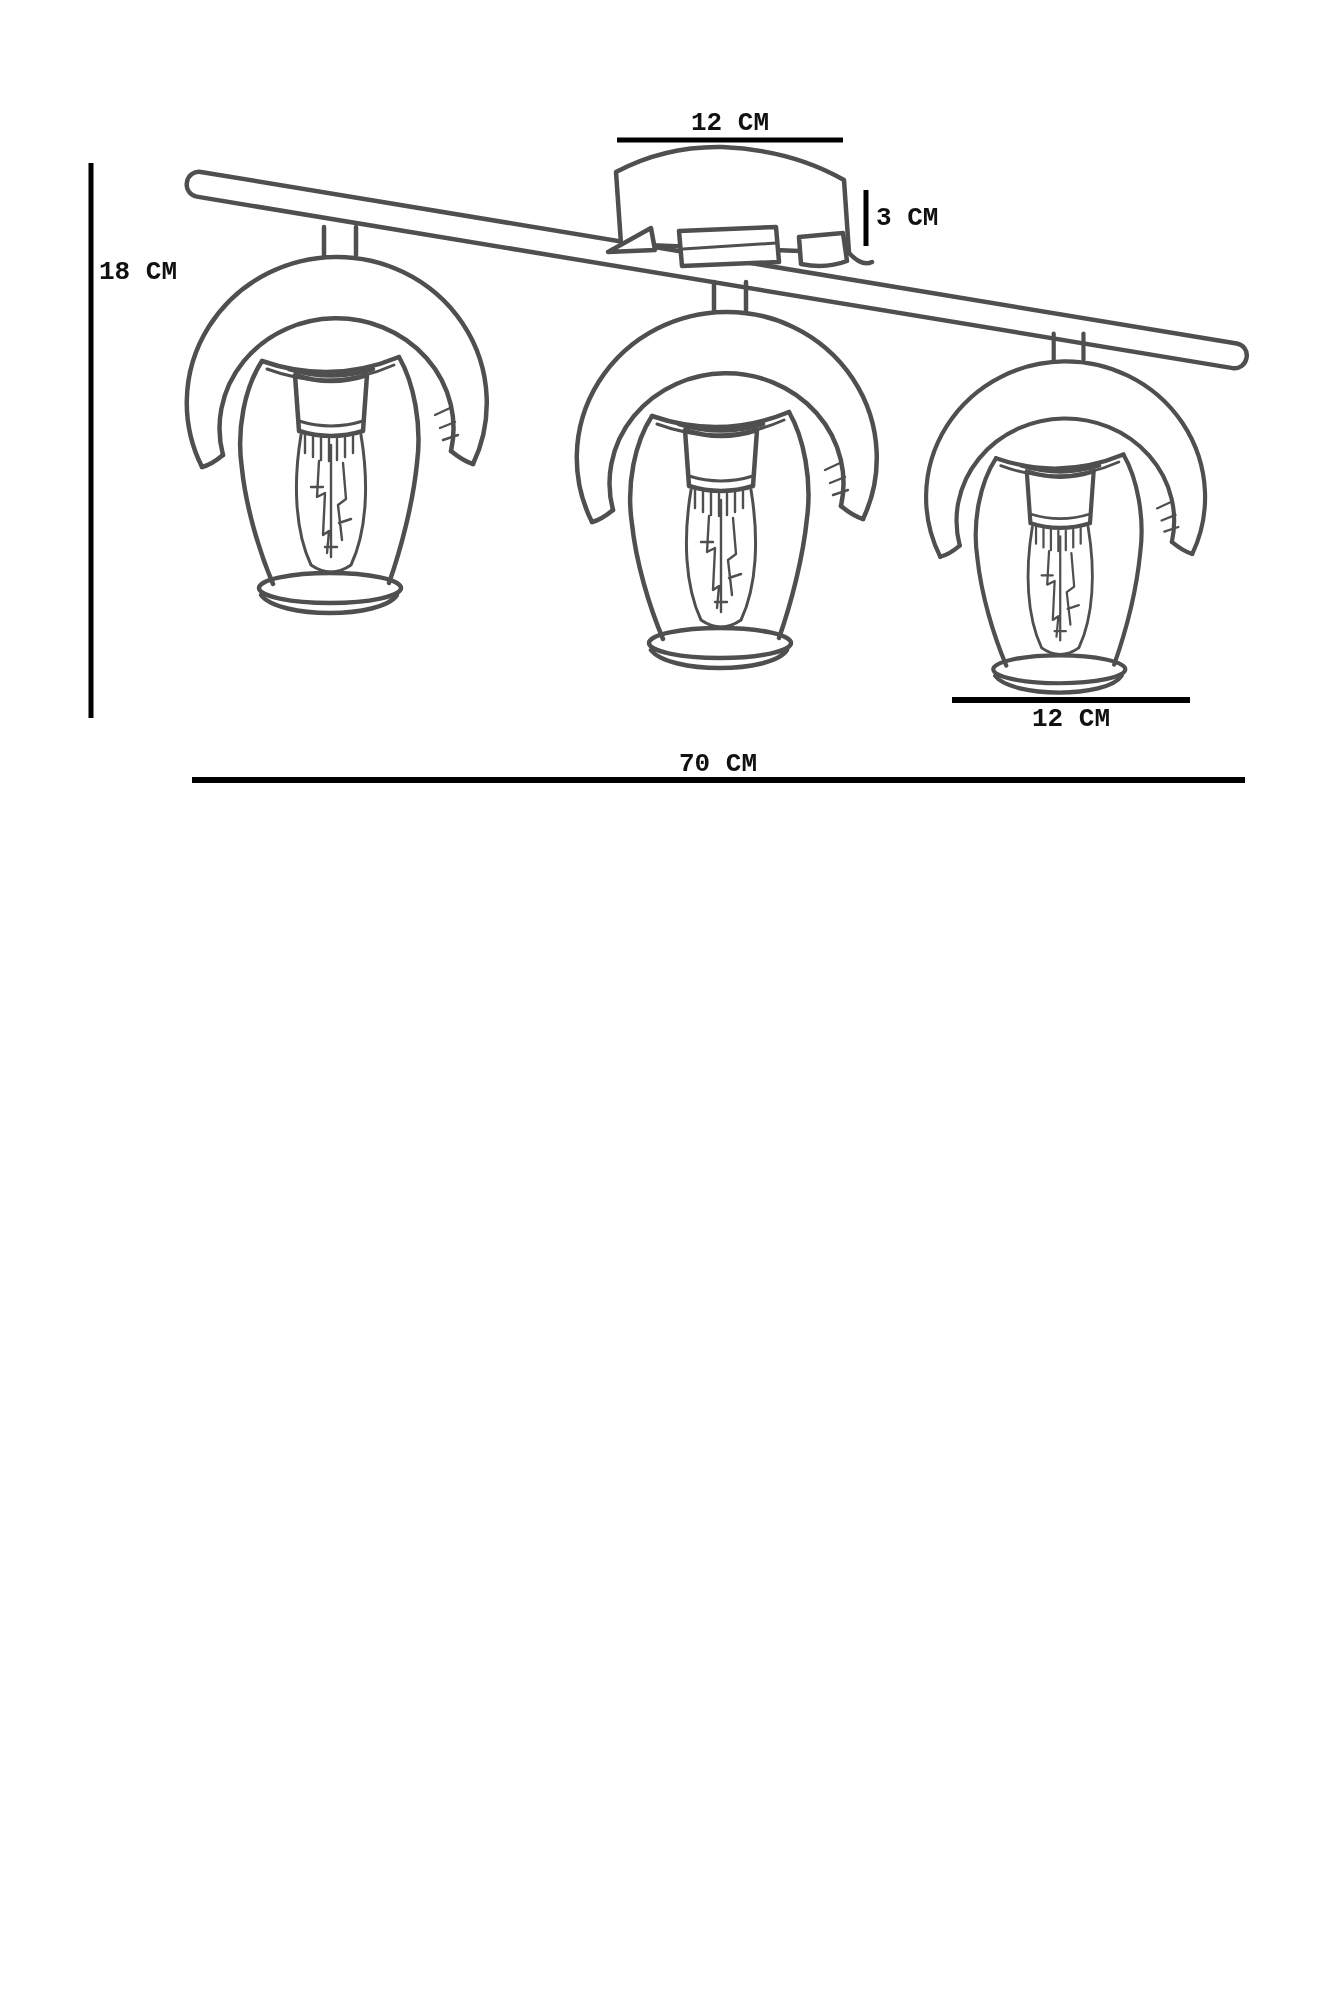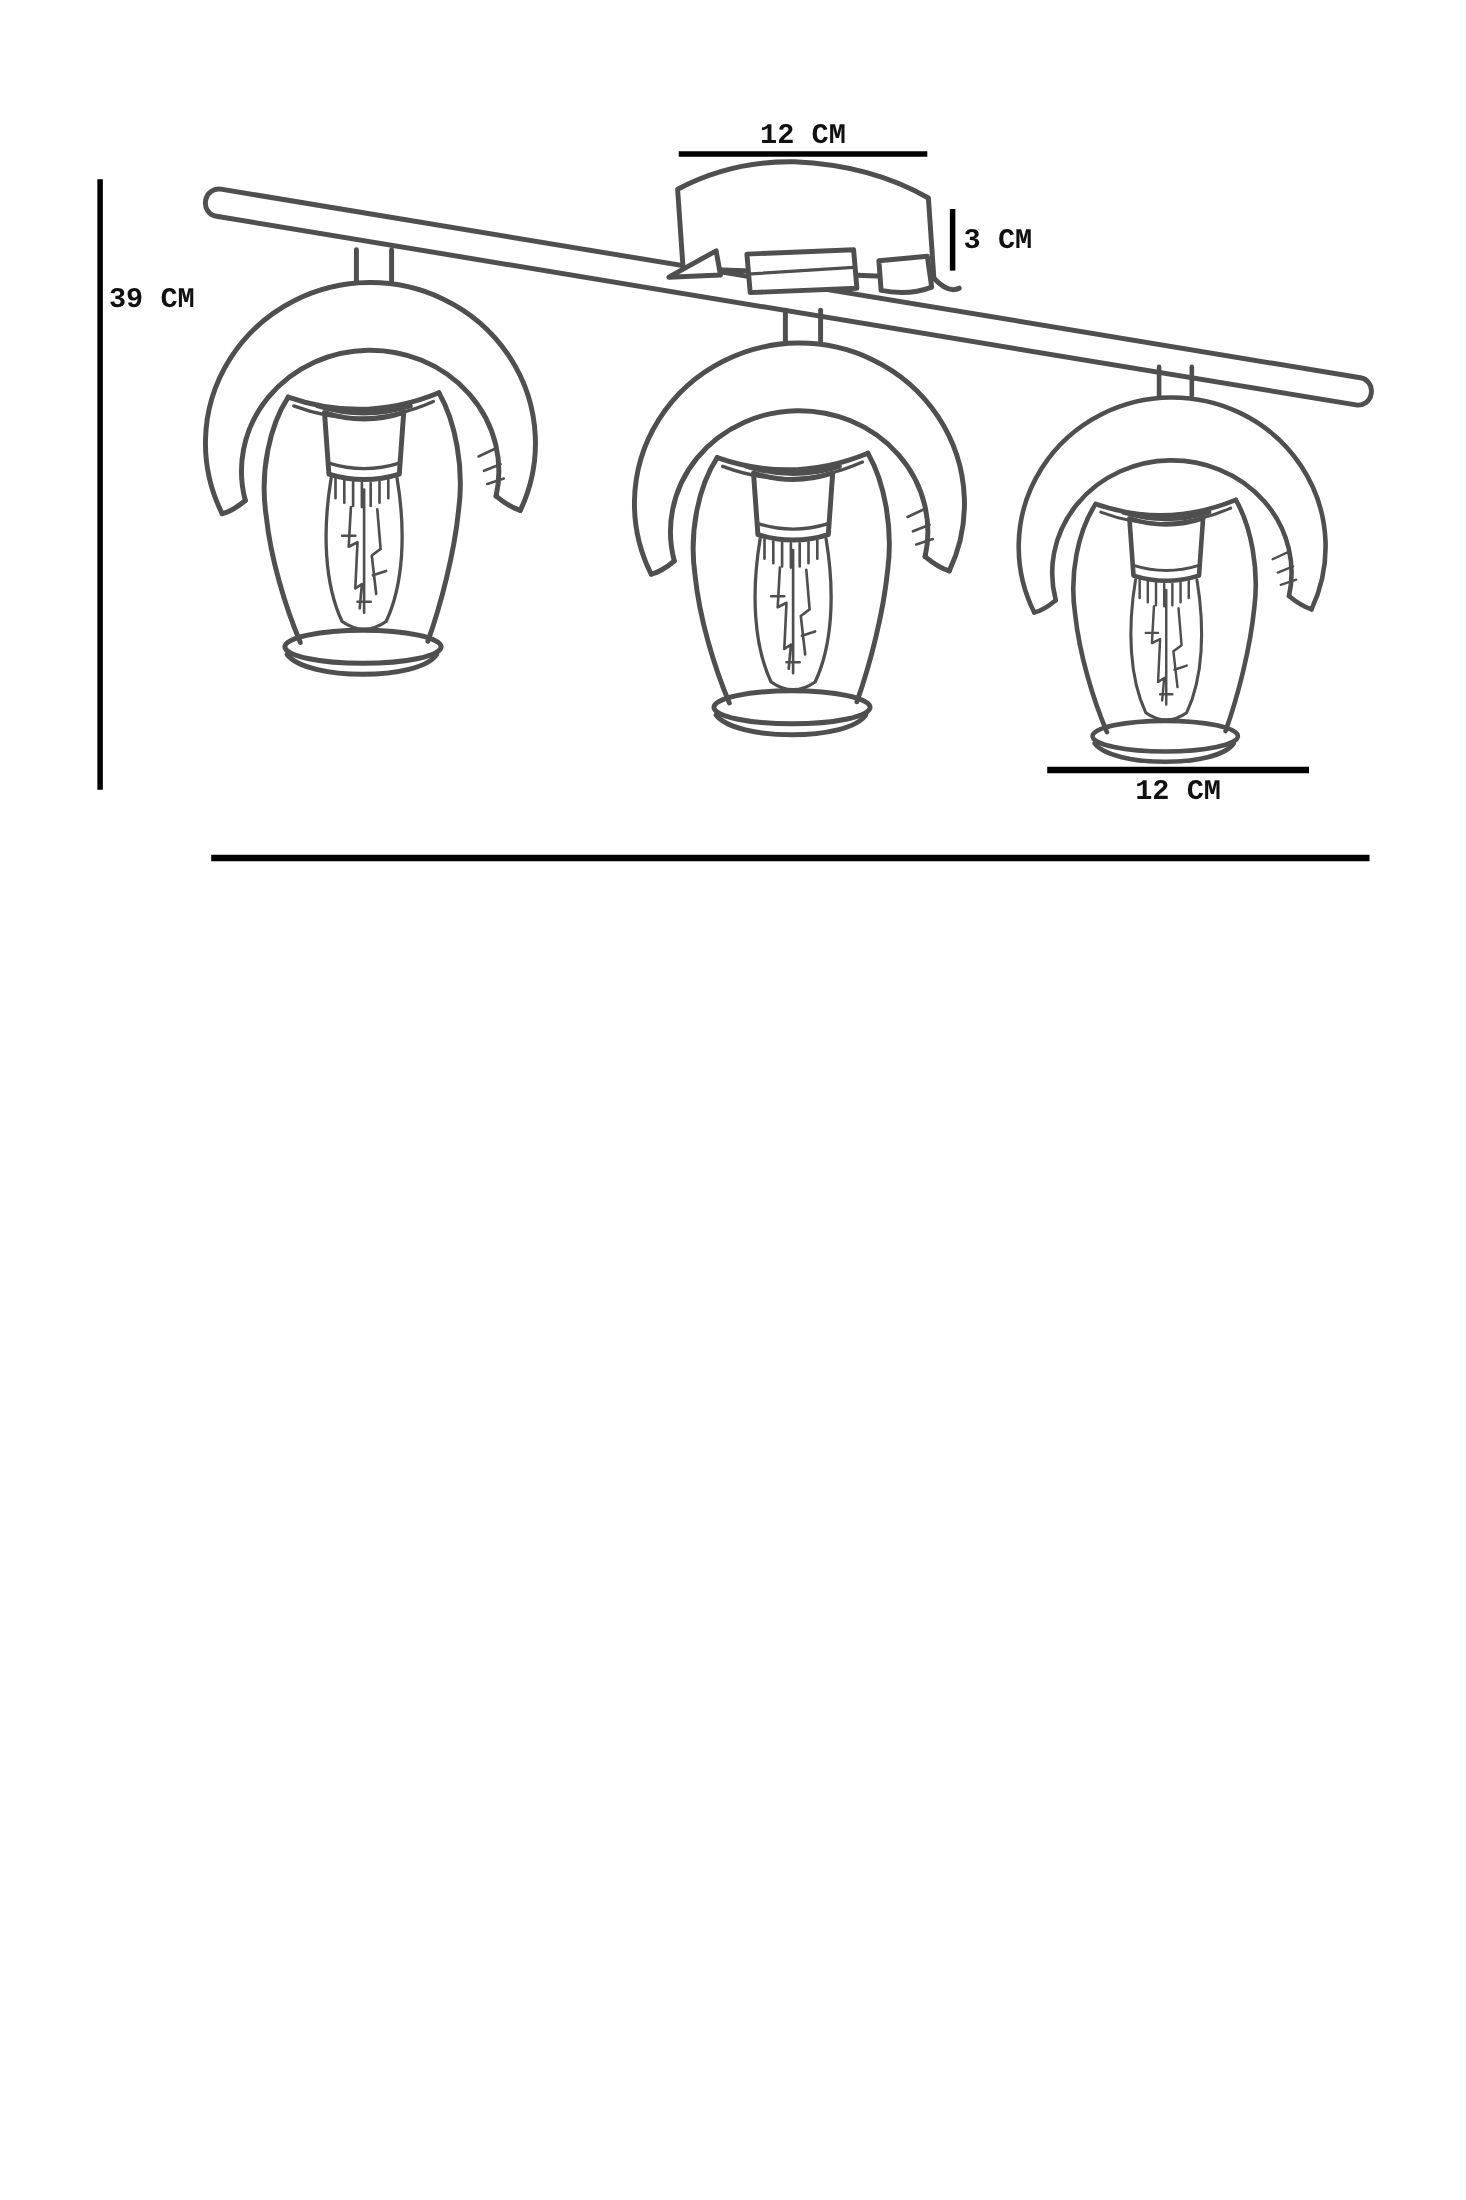--- a/index.html
+++ b/index.html
@@ -91,18 +91,19 @@
     <line class="dimline" x1="866" y1="190" x2="866" y2="246" stroke-width="5"></line>
     <line class="dimline" x1="91" y1="163" x2="91" y2="718" stroke-width="5"></line>
     <line class="dimline" x1="952" y1="700" x2="1190" y2="700" stroke-width="6"></line>
     <line class="dimline" x1="192" y1="780" x2="1245" y2="780" stroke-width="6"></line>
   </svg>
 
   <div class="dim-label center" style="left:617px; top:110px; width:226px;">12 CM</div>
 
   <div class="dim-label" style="left:876px; top:205px;">3 CM</div>
 
-  <div class="dim-label" style="left:99px; top:259px;">39 CM</div>
+  <div class="dim-label" style="left:99px; top:259px;">18 CM</div>
 
   <div class="dim-label center" style="left:952px; top:706px; width:238px;">12 CM</div>
 
+  <div class="dim-label center" style="left:468px; top:751px; width:500px;">70 CM</div>
 
 </div>
 
 </body></html>

